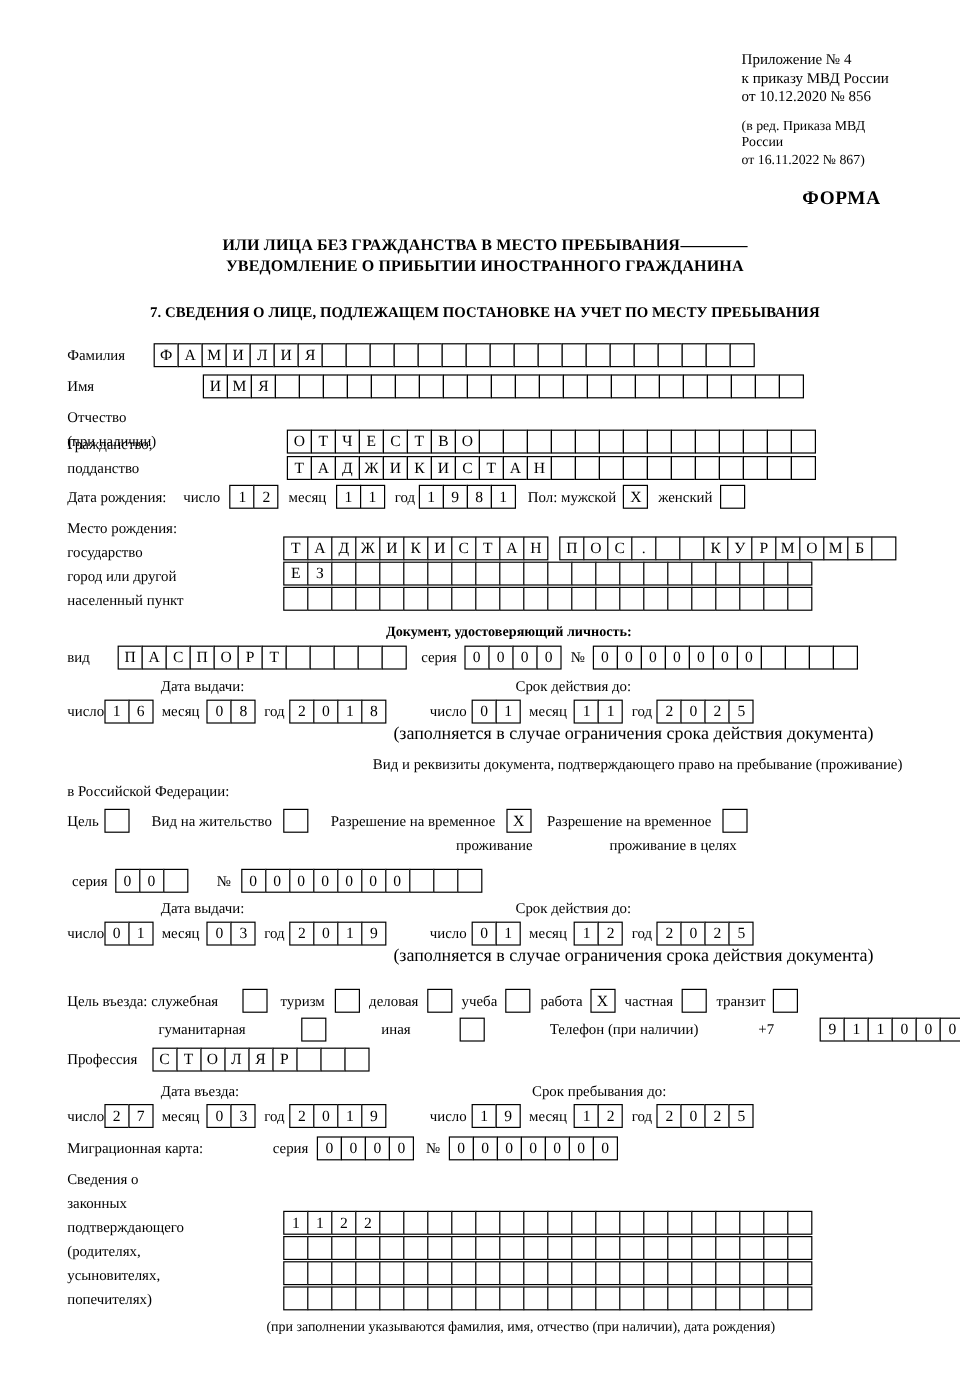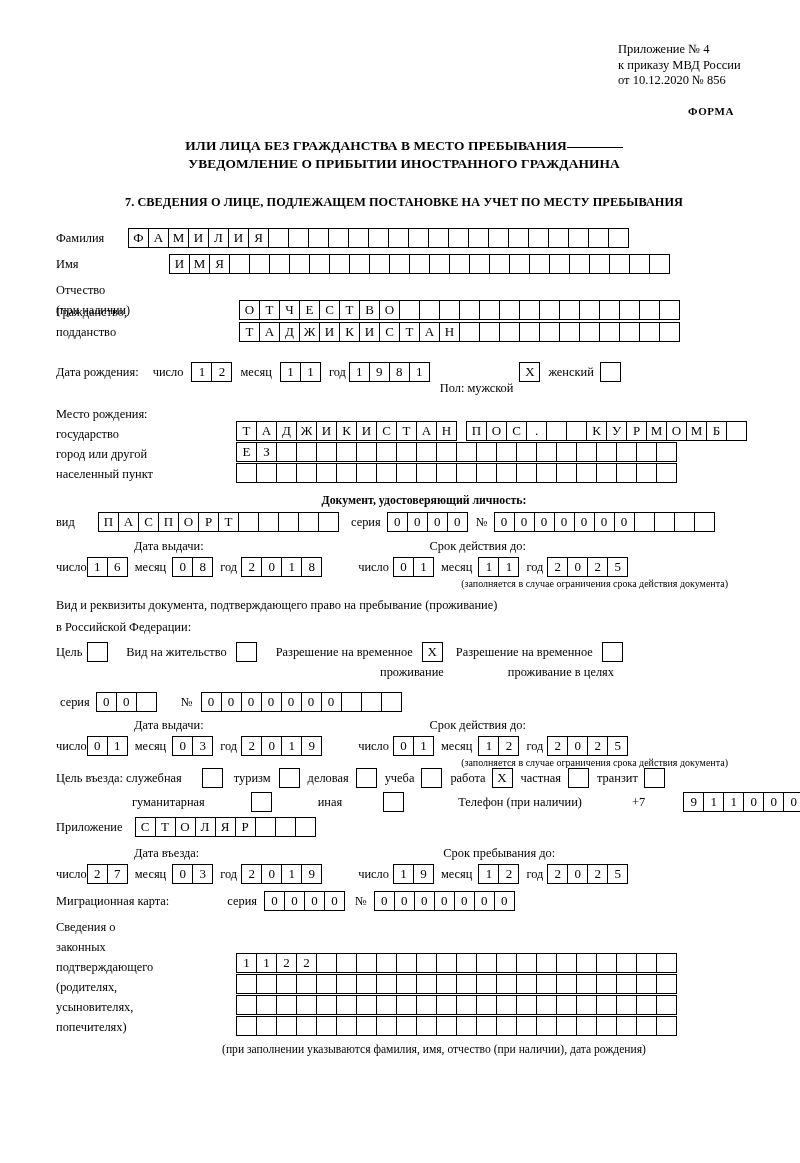--- a/index.html
+++ b/index.html
@@ -20,21 +20,21 @@
   .hdr{
     margin-top:4px;
     margin-left:562px;
     font-size:12.5px;
     line-height:15.5px;
   }
   .hdr .blk2{margin-top:9px;font-size:11.5px;line-height:14.5px;}
   .forma{
     text-align:right;
     font-weight:bold;
-    font-size:11px;
+    font-size:16px;
     letter-spacing:.6px;
     margin-top:16px;
     padding-right:18px;
   }
   .title{
     text-align:center;
     font-weight:bold;
     font-size:13.4px;
     line-height:18px;
     margin-top:20px;
@@ -81,21 +81,21 @@
     width:21px;height:20px;
     border:1px solid #000;
     box-sizing:border-box;
     display:inline-block;
     text-align:center;
     font-size:13px;
     line-height:18px;
     vertical-align:-4px;
   }
   .note{
-    font-size:10px;
+    font-size:15px;
     text-align:right;
     margin-top:1px;
     font-family:Liberation Serif, serif;
   }
   .sub{font-size:12.4px;line-height:17px;}
   .inline{display:flex;align-items:center;}
   .inline > *{flex:none;}
   .spaced{margin-left:8px;}
   .docTitle{
     font-weight:bold;
@@ -112,20 +112,24 @@
 </style>
 </head>
 <body>
 
 <div class="page">
 
   <div class="hdr">
     <div>Приложение № 4</div>
     <div>к приказу МВД России</div>
     <div>от 10.12.2020 № 856</div>
+    <div class="blk2">
+      <div>(в ред. Приказа МВД России</div>
+      <div>от 16.11.2022 № 867)</div>
+    </div>
   </div>
 
   <div class="forma">ФОРМА</div>
 
   <div class="title">
     <div>
       <span>ИЛИ ЛИЦА БЕЗ ГРАЖДАНСТВА В МЕСТО ПРЕБЫВАНИЯ</span><span class="ul"></span>
     </div>
     <div>УВЕДОМЛЕНИЕ О ПРИБЫТИИ ИНОСТРАННОГО ГРАЖДАНИНА</div>
   </div>
@@ -268,21 +272,21 @@
         <div class="c">1</div>
         <div class="c">1</div>
       </span>
     <span class="lbl spaced">год</span>
     <span class="cells spaced" style="margin-left:3px;">
         <div class="c">1</div>
         <div class="c">9</div>
         <div class="c">8</div>
         <div class="c">1</div>
       </span>
-    <span class="lbl spaced" style="margin-left:10px;margin-top:32px;">Пол: мужской</span>
+    <span class="lbl spaced" style="margin-left:10px;">Пол: мужской</span>
     <span class="cbox spaced" style="margin-left:6px;">X</span>
     <span class="lbl spaced">женский</span>
     <span class="cbox spaced" style="margin-left:6px;"></span>
   </div>
 
   <div class="row" style="margin-top:6px;">
     <div style="width:130px;">
       <div class="lbl">Место рождения:</div>
       <div class="lbl">государство</div>
       <div class="lbl">город или другой</div>
@@ -449,21 +453,21 @@
     <span class="cells" style="margin-left:4px;">
         <div class="c">2</div>
         <div class="c">0</div>
         <div class="c">2</div>
         <div class="c">5</div>
       </span>
   </div>
 
   <div class="note" style="padding-right:24px;">(заполняется в случае ограничения срока действия документа)</div>
 
-  <div class="sub" style="margin-top:8px;">Вид и реквизиты документа, подтверждающего право на пребывание (проживание)</div>
+  <div class="sub" style="margin-top:8px;text-align:right;">Вид и реквизиты документа, подтверждающего право на пребывание (проживание)</div>
   <div class="sub" style="margin-top:5px;">в Российской Федерации:</div>
 
   <div class="inline" style="margin-top:6px;">
     <span class="lbl">Цель</span>
     <span class="cbox" style="margin-left:5px;"></span>
     <span class="lbl" style="margin-left:18px;">Вид на жительство</span>
     <span class="cbox" style="margin-left:9px;"></span>
     <span class="lbl" style="margin-left:19px;">Разрешение на временное</span>
     <span class="cbox" style="margin-left:9px;">X</span>
     <span class="lbl" style="margin-left:13px;">Разрешение на временное</span>
@@ -533,21 +537,21 @@
     <span class="cells" style="margin-left:4px;">
         <div class="c">2</div>
         <div class="c">0</div>
         <div class="c">2</div>
         <div class="c">5</div>
       </span>
   </div>
 
   <div class="note" style="padding-right:24px;">(заполняется в случае ограничения срока действия документа)</div>
 
-  <div class="inline" style="margin-top:0;">
+  <div class="inline" style="margin-top:18px;">
     <span class="lbl">Цель въезда: служебная</span>
     <span class="cbox" style="margin-left:20px;"></span>
     <span class="lbl" style="margin-left:11px;">туризм</span>
     <span class="cbox" style="margin-left:8px;"></span>
     <span class="lbl" style="margin-left:8px;">деловая</span>
     <span class="cbox" style="margin-left:7px;"></span>
     <span class="lbl" style="margin-left:8px;">учеба</span>
     <span class="cbox" style="margin-left:7px;"></span>
     <span class="lbl" style="margin-left:8px;">работа</span>
     <span class="cbox" style="margin-left:6px;">X</span>
@@ -572,21 +576,21 @@
         <div class="c">0</div>
         <div class="c">0</div>
         <div class="c">0</div>
         <div class="c">0</div>
         <div class="c">0</div>
         <div class="c">0</div>
       </span>
   </div>
 
   <div class="inline" style="margin-top:5px;">
-    <span class="lbl">Приложение</span>
+    <span class="lbl">Профессия</span>
     <span class="cells" style="margin-left:12px;">
         <div class="c">С</div>
         <div class="c">Т</div>
         <div class="c">О</div>
         <div class="c">Л</div>
         <div class="c">Я</div>
         <div class="c">Р</div>
         <div class="c"></div>
         <div class="c"></div>
         <div class="c"></div>

